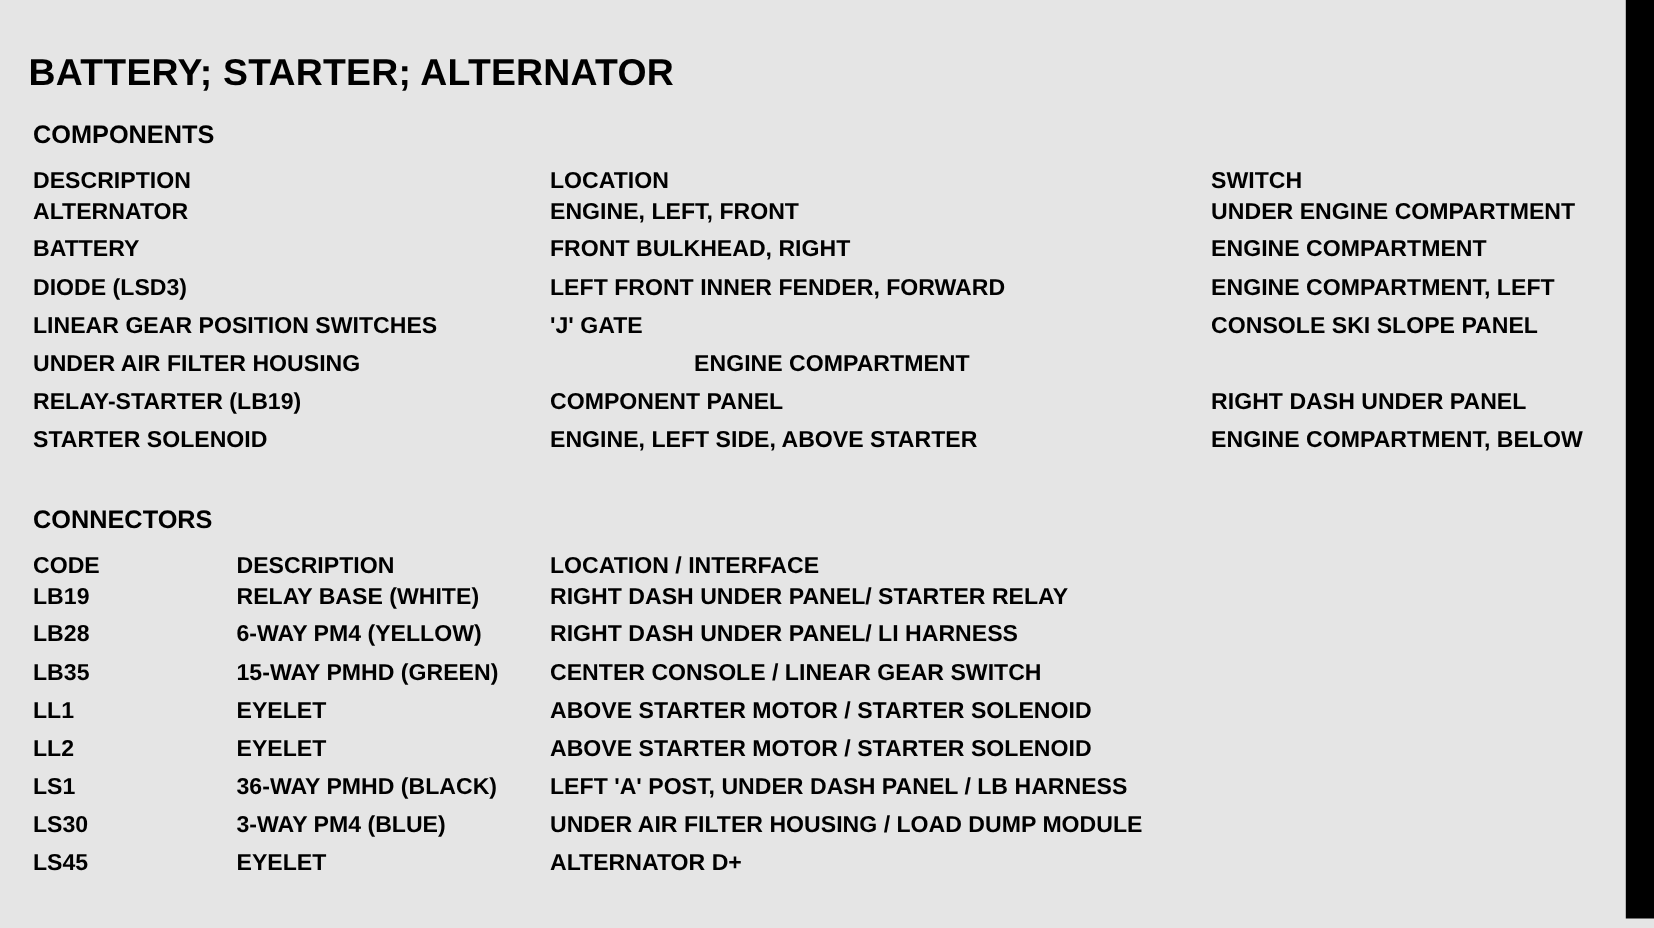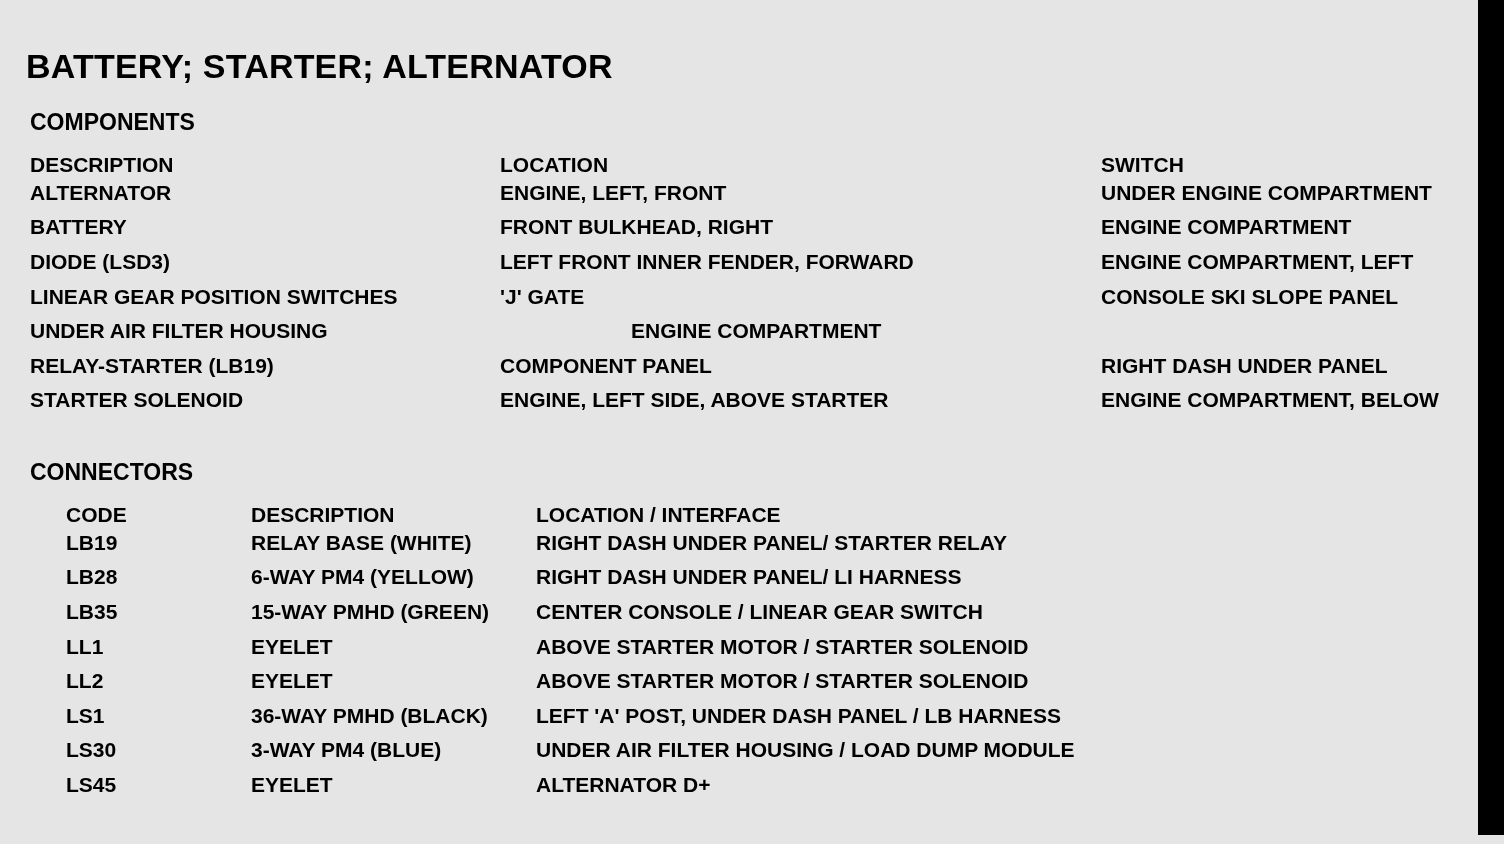--- a/index.html
+++ b/index.html
@@ -64,21 +64,21 @@
   }
   .trow.hrow {
     height: 29px;
     font-weight: 700;
     align-items: flex-end;
   }
   .cell { flex: 0 0 auto; overflow: visible; }
   .tbl-components .col-1 { width: 470px; }
   .tbl-components .col-2 { width: 601px; }
   .tbl-components .col-3 { flex: 1 1 auto; }
-  .tbl-connectors .col-1 { width: 185px; margin-left: 36px; }
+  .tbl-connectors .col-1 { width: 185px; }
   .tbl-connectors .col-2 { width: 285px; }
   .tbl-connectors .col-3 { flex: 1 1 auto; }
 </style>
 </head>
 <body>
 
 <div class="page">
 
   <div class="scan-bar"></div>
 

